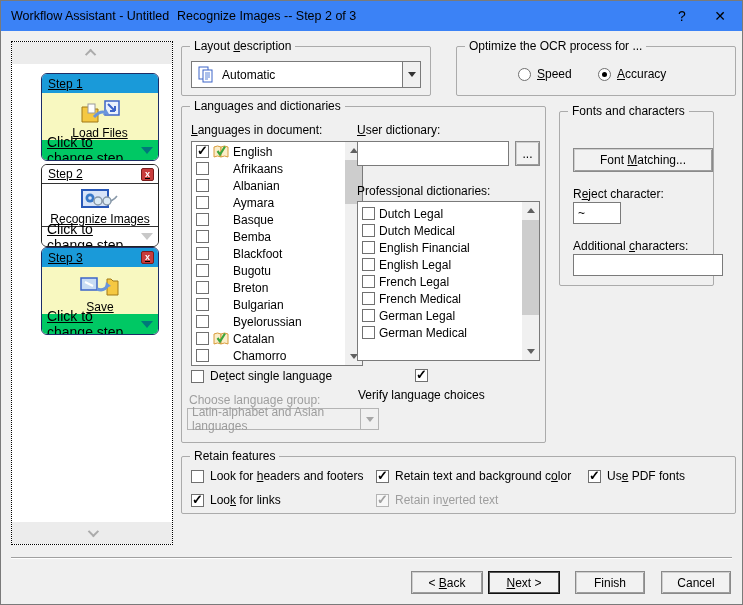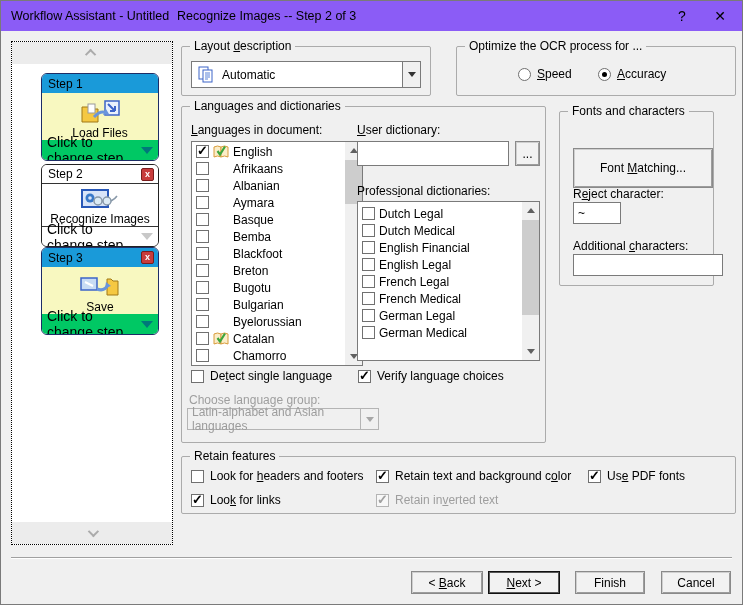--- a/index.html
+++ b/index.html
@@ -3,34 +3,34 @@
 <meta charset="utf-8">
 <style>
   * { margin:0; padding:0; box-sizing:border-box; }
   body { background:#cccccc; font-family:"Liberation Sans", sans-serif; }
   .window {
     position:relative; width:743px; height:605px;
     background:#F0F0F0; border:1px solid #7a7a7a;
     font-size:12px; color:#000; overflow:hidden;
   }
   
-  .titlebar { position:absolute; top:0; left:0; right:0; height:30px; background:#8b5cf6; }
+  .titlebar { position:absolute; top:0; left:0; right:0; height:30px; background:#3b82f6; }
   .tb-title { position:absolute; left:10px; top:8px; font-size:12.5px; }
   .tb-subtitle { position:absolute; left:176px; top:8px; font-size:12.5px; }
   .tb-btn { position:absolute; top:4px; width:28px; height:22px; text-align:center; line-height:22px; font-size:14px; cursor:default; }
   .tb-help { right:46px; }
   .tb-close { right:8px; }
   
   .sidebar { position:absolute; left:10px; top:40px; width:162px; height:504px; border:1px dotted #000; background:#fff; }
   .side-strip { position:absolute; left:0; right:0; height:22px; background:#ECECEC; display:flex; align-items:center; justify-content:center; }
   .side-strip.top { top:0; } .side-strip.bottom { bottom:0; }
   .chev { width:8px; height:8px; border-left:2px solid #ABABAB; border-top:2px solid #ABABAB; }
   .chev.up { transform:rotate(45deg) translateY(2px); }
   .chev.down { transform:rotate(225deg) translateY(2px); }
-  .step-card { position:absolute; left:29px; width:118px; border:1px solid #1d2d66; border-radius:6px; overflow:hidden; background:#fff; }
+  .step-card { position:absolute; left:29px; width:118px; border:1px solid #1d2d66; border-radius:6px; overflow:hidden; background:#fff;text-decoration:underline; }
   .step-card.plain { border-color:#222; }
   .step-header { height:19px; display:flex; align-items:center; padding:0 4px 0 6px; font-size:12px; }
   .step-card.colored .step-header { background:#1A9AD9; }
   .step-card.plain .step-header { background:#fff; border-bottom:1px solid #333; }
   .step-header .spacer { flex:1; }
   .step-x { width:13px; height:13px; background:#C83C3C; border:1px solid #7a1c1c; border-radius:2px; color:#fff; font-size:9px; line-height:11px; text-align:center; font-weight:bold; }
   .step-body { height:47px; display:flex; flex-direction:column; align-items:center; justify-content:flex-end; gap:1px; }
   .step-card.colored .step-body { background:#F8F8C0; }
   .step-card.plain .step-body { background:#fff; height:42px; }
   .step-label { font-size:12px; }
@@ -235,26 +235,26 @@
         <span class="lang-name">Bemba</span>
       </div>
       <div class="list-row">
         <span class="cb"></span>
         <span class="dict-slot"></span>
         <span class="lang-name">Blackfoot</span>
       </div>
       <div class="list-row">
         <span class="cb"></span>
         <span class="dict-slot"></span>
+        <span class="lang-name">Bugotu</span>
+      </div>
+      <div class="list-row">
+        <span class="cb"></span>
+        <span class="dict-slot"></span>
         <span class="lang-name">Breton</span>
-      </div>
-      <div class="list-row">
-        <span class="cb"></span>
-        <span class="dict-slot"></span>
-        <span class="lang-name">Bugotu</span>
       </div>
       <div class="list-row">
         <span class="cb"></span>
         <span class="dict-slot"></span>
         <span class="lang-name">Bulgarian</span>
       </div>
       <div class="list-row">
         <span class="cb"></span>
         <span class="dict-slot"></span>
         <span class="lang-name">Byelorussian</span>
@@ -335,37 +335,37 @@
       <div class="scroll-btn down">
           <span class="s-tri-dn"></span>
         </div>
     </div>
   </div>
 
   <div class="ctl-row" style="left:190px; top:368px;">
     <span class="cb"></span>
     <span>De<u>t</u>ect single language</span>
   </div>
-  <div class="ctl-row" style="left:357px; top:368px;">
+  <div class="ctl-row" style="left:357px; top:368px;flex-direction:column;">
     <span class="cb checked"></span>
     <span>Verify lan<u>g</u>uage choices</span>
   </div>
 
   <span class="gray-label" style="position:absolute; left:188px; top:392px;">Choose language group:</span>
   <div class="combo disabled" style="left:186px; top:407px; width:192px; height:22px;">
     <span class="val" style="padding-left:4px;">Latin-alphabet and Asian languages</span>
     <span class="combo-arrow">
         <span class="tri"></span>
       </span>
   </div>
 
   <div class="group" style="left:558px; top:110px; width:155px; height:175px;">
     <span class="group-title">Fonts and characters</span>
   </div>
-  <div class="btn" style="left:572px; top:147px; width:140px; height:40px;">
+  <div class="btn" style="left:572px; top:147px; width:140px; height:24px;">
     <span>Font <u>M</u>atching...</span>
   </div>
   <span style="position:absolute; left:572px; top:186px;">R<u>e</u>ject character:</span>
   <input class="textbox" style="left: 572px; top: 201px; width: 48px; height: 22px;" value="~">
   <span style="position:absolute; left:572px; top:238px;">Additional <u>c</u>haracters:</span>
   <input class="textbox" style="left: 572px; top: 253px; width: 150px; height: 22px;" value="">
 
   <div class="group" style="left:180px; top:455px; width:555px; height:58px;">
     <span class="group-title">Retain features</span>
   </div>

